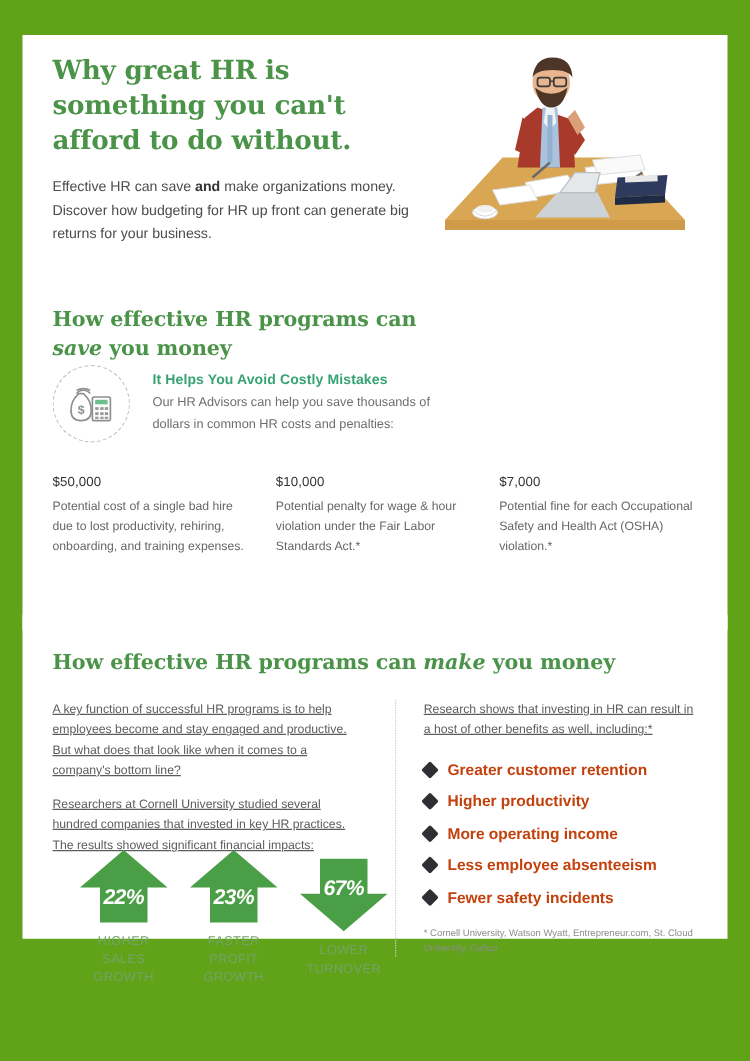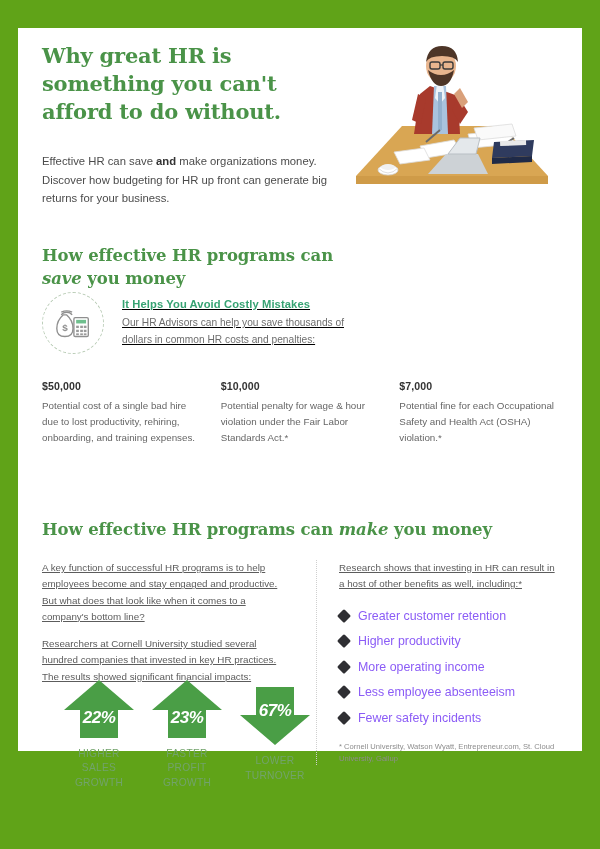--- a/index.html
+++ b/index.html
@@ -34,21 +34,21 @@
   .headline {
     font-family: "DejaVu Serif", "Liberation Serif", serif;
     font-weight: bold;
     font-size: 21px;
     line-height: 1.34;
     color: #4a9348;
     letter-spacing: -0.2px;
   }
 
   .hero-body {
-    margin-top: 26px;
+    margin-top: 15px;
     font-size: 11.3px;
     line-height: 1.62;
     color: #4b4b4b;
   }
   .hero-body b { color: #333; font-weight: bold; }
 
   .illustration {
     position: absolute;
     right: 20px;
     top: 6px;
@@ -82,21 +82,21 @@
     width: 62px;
     height: 62px;
     border-radius: 50%;
     border: 1.6px dashed #b9ccb6;
     display: flex;
     align-items: center;
     justify-content: center;
     flex: 0 0 auto;
     margin-top: 2px;
   }
-  .callout-text { padding-top: 8px; text-decoration: underline; }
+  .callout-text { padding-top: 8px; }
   .callout-title {
     font-size: 11.2px;
     font-weight: bold;
     color: #37a373;
     letter-spacing: 0.1px;
     margin-bottom: 5px;
   }
   .callout-sub {
     font-size: 10.2px;
     line-height: 1.62;
@@ -109,21 +109,21 @@
     position: absolute;
     left: 24px;
     top: 352px;
     right: 24px;
     display: flex;
     gap: 20px;
   }
   .stat { flex: 1; }
   .stat-value {
     font-size: 10.6px;
-    font-weight: bold;
+    font-weight: normal;
     color: #333333;
     margin-bottom: 6px;
     letter-spacing: 0.1px;
   }
   .stat-desc {
     font-size: 9.8px;
     line-height: 1.64;
     color: #666666;
   }
 
@@ -165,21 +165,22 @@
   .diamond {
     width: 10px;
     height: 10px;
     background: #2f2f33;
     transform: rotate(45deg);
     border-radius: 1.5px;
     flex: 0 0 auto;
   }
   .bullet-label {
     font-size: 12.4px;
-    color: #8b5cf6;
+    color: #c2410c;
+    font-weight: bold;
   }
 
   .footnote {
     margin-top: 16px;
     font-size: 7.6px;
     line-height: 1.6;
     color: #8d8d8d;
   }
 
   

